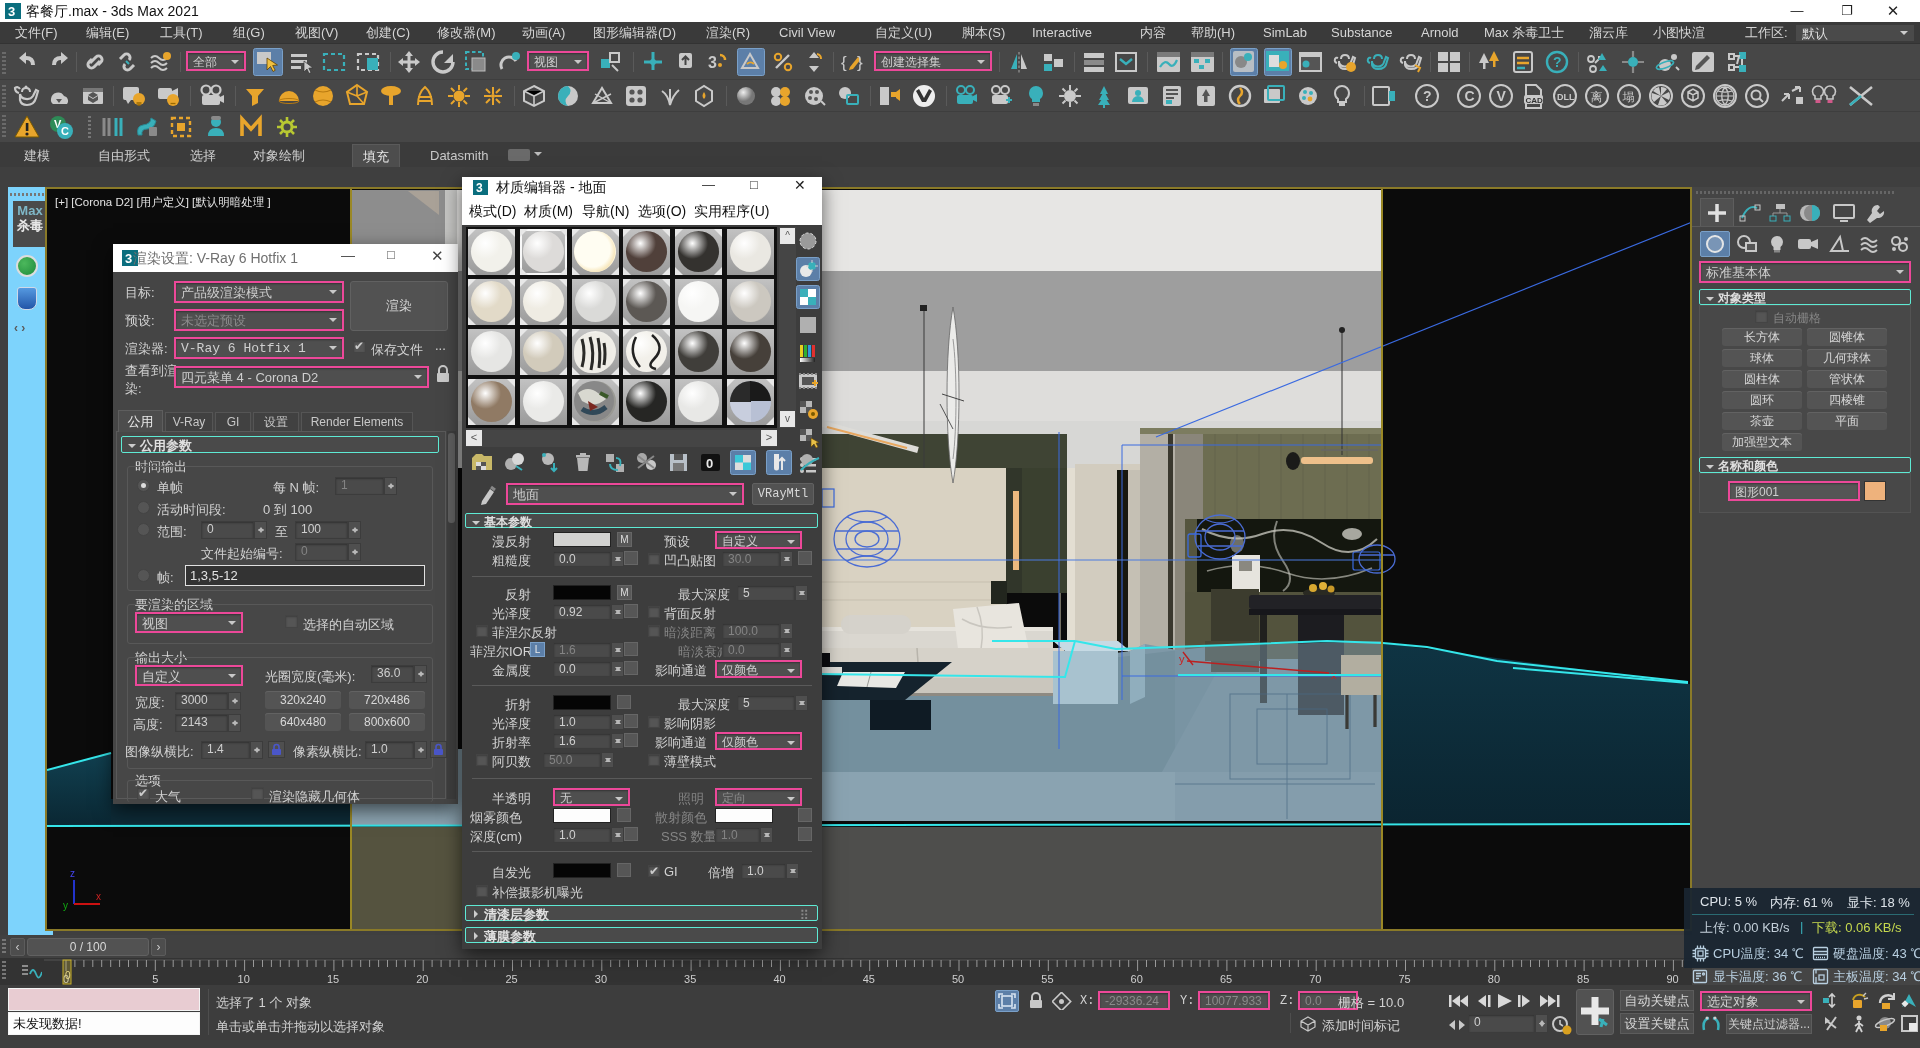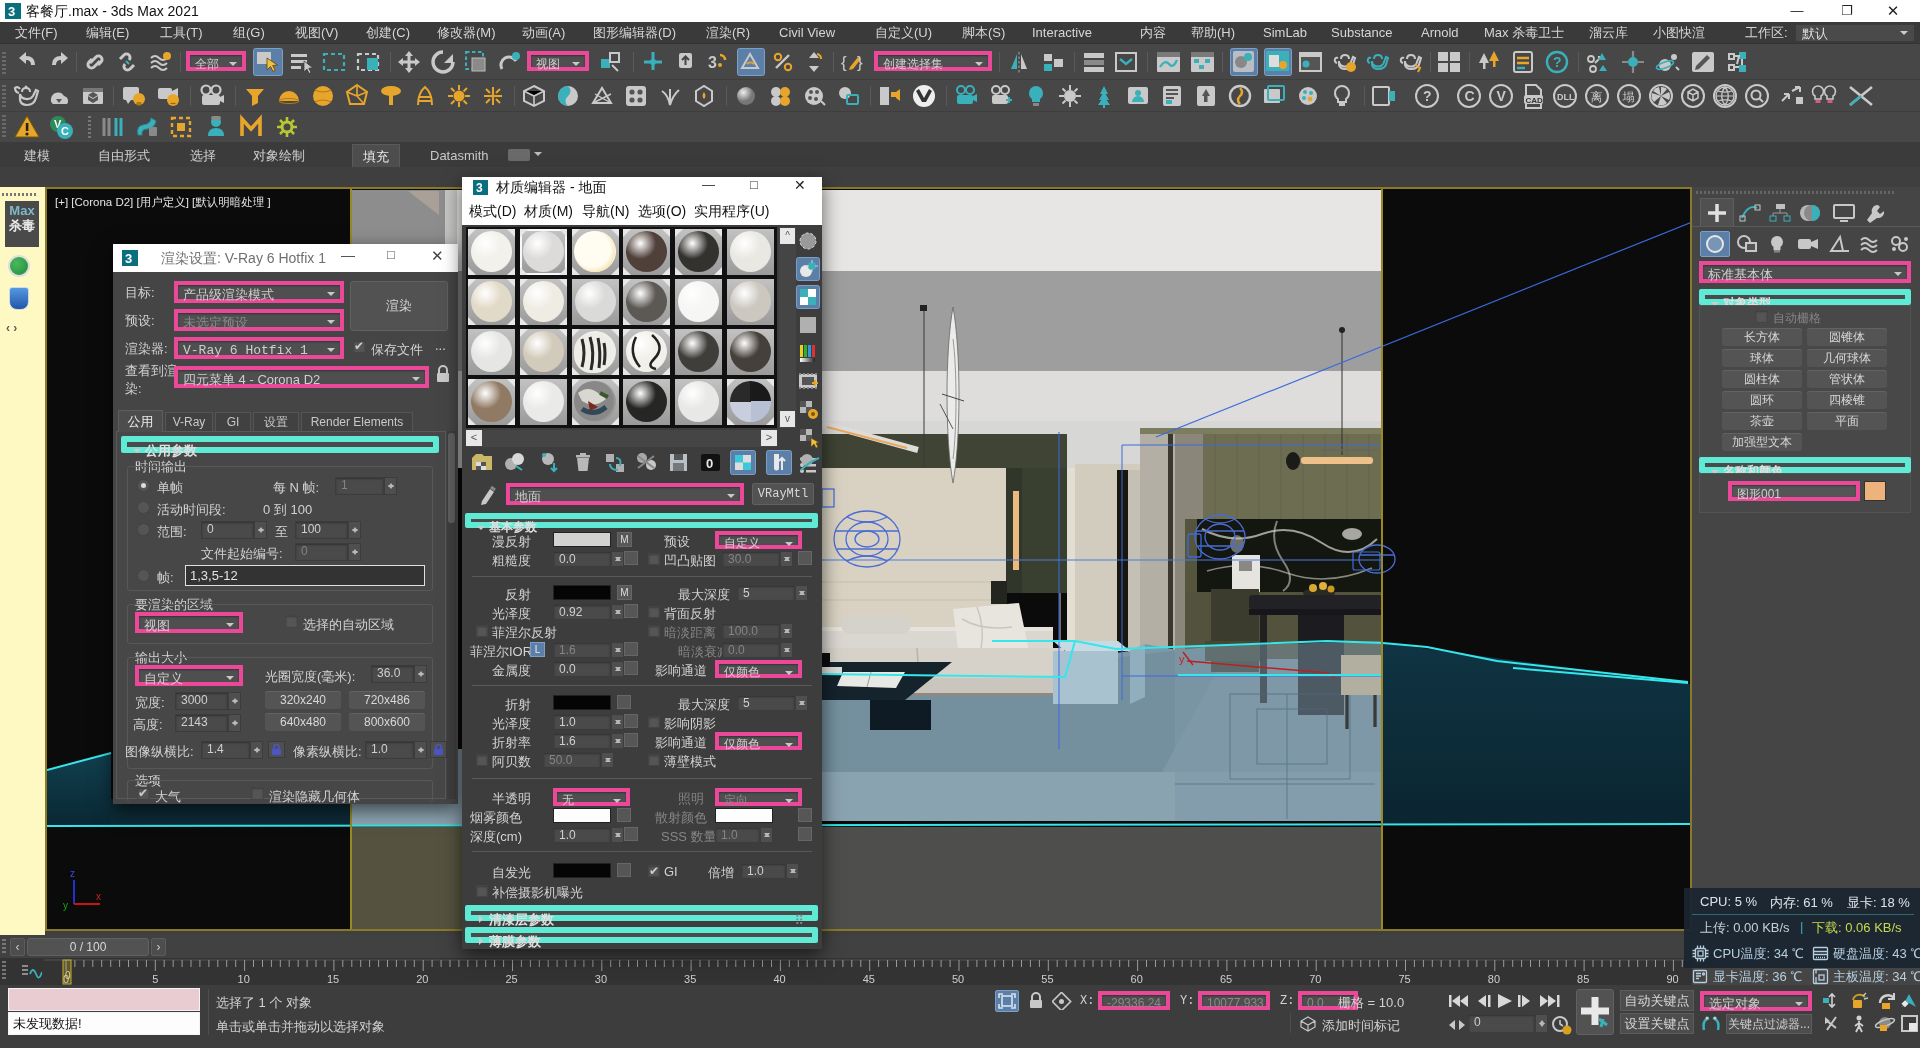--- a/index.html
+++ b/index.html
@@ -15,52 +15,52 @@
 .menuitem { position:absolute; top:0; height:22px; line-height:22px; color:#d6d6d6; font-size:13px; }
 #tb1 { left:0; top:44px; width:1920px; height:36px; background:#474747; border-bottom:1px solid #3e3e3e; }
 #tb2 { left:0; top:80px; width:1920px; height:32px; background:#474747; border-bottom:1px solid #3e3e3e;}
 #tb3 { left:0; top:112px; width:1920px; height:30px; background:#474747; }
 #ribbontabs { left:0; top:142px; width:1920px; height:25px; background:#3b3b3b; }
 .rtab { position:absolute; top:2px; height:23px; line-height:23px; color:#cfcfcf; font-size:13px; padding:0 10px; }
 .rtab.active { background:#4d4d4d; border:1px solid #5a5a5a; border-bottom:none; color:#e8e8e8; }
 #ribbonsub { left:0; top:167px; width:1920px; height:20px; background:#454545; border-bottom:1px solid #353535; }
 .rsub { position:absolute; top:1px; height:18px; line-height:18px; color:#d0d0d0; font-size:12px; }
 
-#leftdock { left:0; top:187px; width:45px; height:748px; background:#fef9c3; }
+#leftdock { left:8px; top:187px; width:45px; height:748px; background:#7dd3fc; }
 
 #viewport { left:45px; top:187px; width:1647px; height:744px; background:#0a0a0a; border:2px solid #8a7a28; }
 
 #cmdpanel { left:1692px; top:187px; width:228px; height:798px; background:#454545; font-size:12px; color:#d6d6d6;}
 .cpbtn { position:absolute; background:#545454; border-radius:3px; color:#d8d8d8; text-align:center; font-size:12px; height:18px; line-height:18px; box-shadow:inset 0 1px 0 #626262;}
 
 #timeslider { left:0; top:935px; width:1692px; height:24px; background:#414141; border-bottom:1px solid #333;}
 #trackbar { left:0; top:959px; width:1692px; height:26px; background:#333333; }
 #statusbar { left:0; top:985px; width:1920px; height:55px; background:#3d3d3d; }
 #tasksliver { left:0; top:1040px; width:1920px; height:8px; background:#202c3e; }
 
 .dlg { position:absolute; background:#454545; box-shadow:0 6px 18px rgba(0,0,0,.6); }
 .dlgtitle { position:absolute; left:0; top:0; width:100%; height:26px; background:#fff; }
-.fld { position:absolute; background:#4f4f4f; border:4px solid #ec4899; color:#cfcfcf; font-size:12px; line-height:16px; padding-left:5px; box-shadow: inset 0 1px 2px rgba(0,0,0,.35);}
+.fld { position:absolute; background:#4f4f4f; border:2px solid #ec4899; color:#cfcfcf; font-size:12px; line-height:16px; padding-left:5px; box-shadow: inset 0 1px 2px rgba(0,0,0,.35);}
 .fld.gray { color:#8a8a8a; }
 .drop:after { content:""; position:absolute; right:5px; top:7px; border:4px solid transparent; border-top-color:#c8c8c8; }
 .spin { position:absolute; }
 .spin .v { position:absolute; left:0; top:0; bottom:0; right:13px; background:#4a4a4a; border:1px solid #3c3c3c; color:#cfcfcf; font-size:12px; padding-left:5px; line-height:15px; box-shadow: inset 0 1px 2px rgba(0,0,0,.35);}
 .spin.gray .v { color:#848484; }
 .spin .a { position:absolute; right:0; top:0; bottom:0; width:13px; background:#4f4f4f; border:1px solid #3c3c3c;}
 .spin .a:before { content:""; position:absolute; left:3px; top:2px; border:3px solid transparent; border-bottom:4px solid #b8b8b8;}
 .spin .a:after { content:""; position:absolute; left:3px; bottom:2px; border:3px solid transparent; border-top:4px solid #b8b8b8;}
 .lbl { position:absolute; color:#d2d2d2; font-size:12px; white-space:nowrap; }
 .lbl.gray { color:#858585; }
 #monitor span { white-space:nowrap; }
 .cb { position:absolute; width:13px; height:13px; background:#555; border:1px solid #444; box-shadow:inset 0 1px 2px rgba(0,0,0,.3);}
 .cb.on:before { content:"✔"; position:absolute; left:0px; top:-2px; color:#ccc; font-size:12px;}
 .radio { position:absolute; width:13px; height:13px; border-radius:50%; background:#555; border:1px solid #444;}
 .radio.on:before { content:""; position:absolute; left:3px; top:3px; width:5px; height:5px; border-radius:50%; background:#ddd;}
 .grp { position:absolute; border:1px solid #585858; border-radius:3px; }
-.rollout { position:absolute; background:#4a4a4a; border:6px solid #5eead4; border-radius:2px; color:#e0e0e0; font-size:12px; font-weight:bold; padding-left:18px; }
+.rollout { position:absolute; background:#4a4a4a; border:1px solid #5eead4; border-radius:2px; color:#e0e0e0; font-size:12px; font-weight:bold; padding-left:18px; }
 .rollout:before { content:""; position:absolute; left:6px; top:7px; border:4px solid transparent; border-top-color:#ccc; }
 .rollout.col:before { border:4px solid transparent; border-left-color:#ccc; top:4px; left:8px; }
 </style>
 </head>
 <body>
 <div id="root">
 
   <div id="titlebar" class="abs">
     <svg class="abs" style="left:5px;top:3px" width="16" height="16">
         <rect width="16" height="16" fill="#0a6e7e"></rect>
@@ -1276,21 +1276,21 @@
         </g>
     </svg>
   </div>
 
   <div id="renderdlg" class="dlg" style="left:113px;top:244px;width:345px;height:560px">
     <div class="dlgtitle" style="height:28px">
       <svg class="abs" style="left:9px;top:6px" width="16" height="16">
           <rect width="16" height="16" fill="#0a6e7e"></rect>
           <text x="3" y="13" fill="#fff" font-size="13" font-weight="bold">3</text>
         </svg>
-      <span class="abs" style="left:48px;top:6px;color:#707070;font-size:14px">渲染设置: V-Ray 6 Hotfix 1</span>
+      <span class="abs" style="left:20px;top:6px;color:#707070;font-size:14px">渲染设置: V-Ray 6 Hotfix 1</span>
       <span class="abs" style="left:228px;top:3px;color:#555;font-size:14px">—</span>
       <span class="abs" style="left:274px;top:3px;color:#555;font-size:13px">□</span>
       <span class="abs" style="left:318px;top:3px;color:#444;font-size:15px">✕</span>
     </div>
     <span class="lbl" style="left:12px;top:40px;font-size:13px">目标:</span>
     <div class="fld drop" style="left:61px;top:37px;width:170px;height:22px;line-height:20px;font-size:13px">产品级渲染模式</div>
     <div class="abs" style="left:237px;top:37px;width:98px;height:50px;background:#525252;border:1px solid #616161;border-radius:3px;color:#d8d8d8;font-size:13px;text-align:center;line-height:48px">渲染</div>
     <span class="lbl" style="left:12px;top:68px;font-size:13px">预设:</span>
     <div class="fld drop gray" style="left:61px;top:65px;width:170px;height:22px;line-height:20px;font-size:13px">未选定预设</div>
     <span class="lbl" style="left:12px;top:96px;font-size:13px">渲染器:</span>

